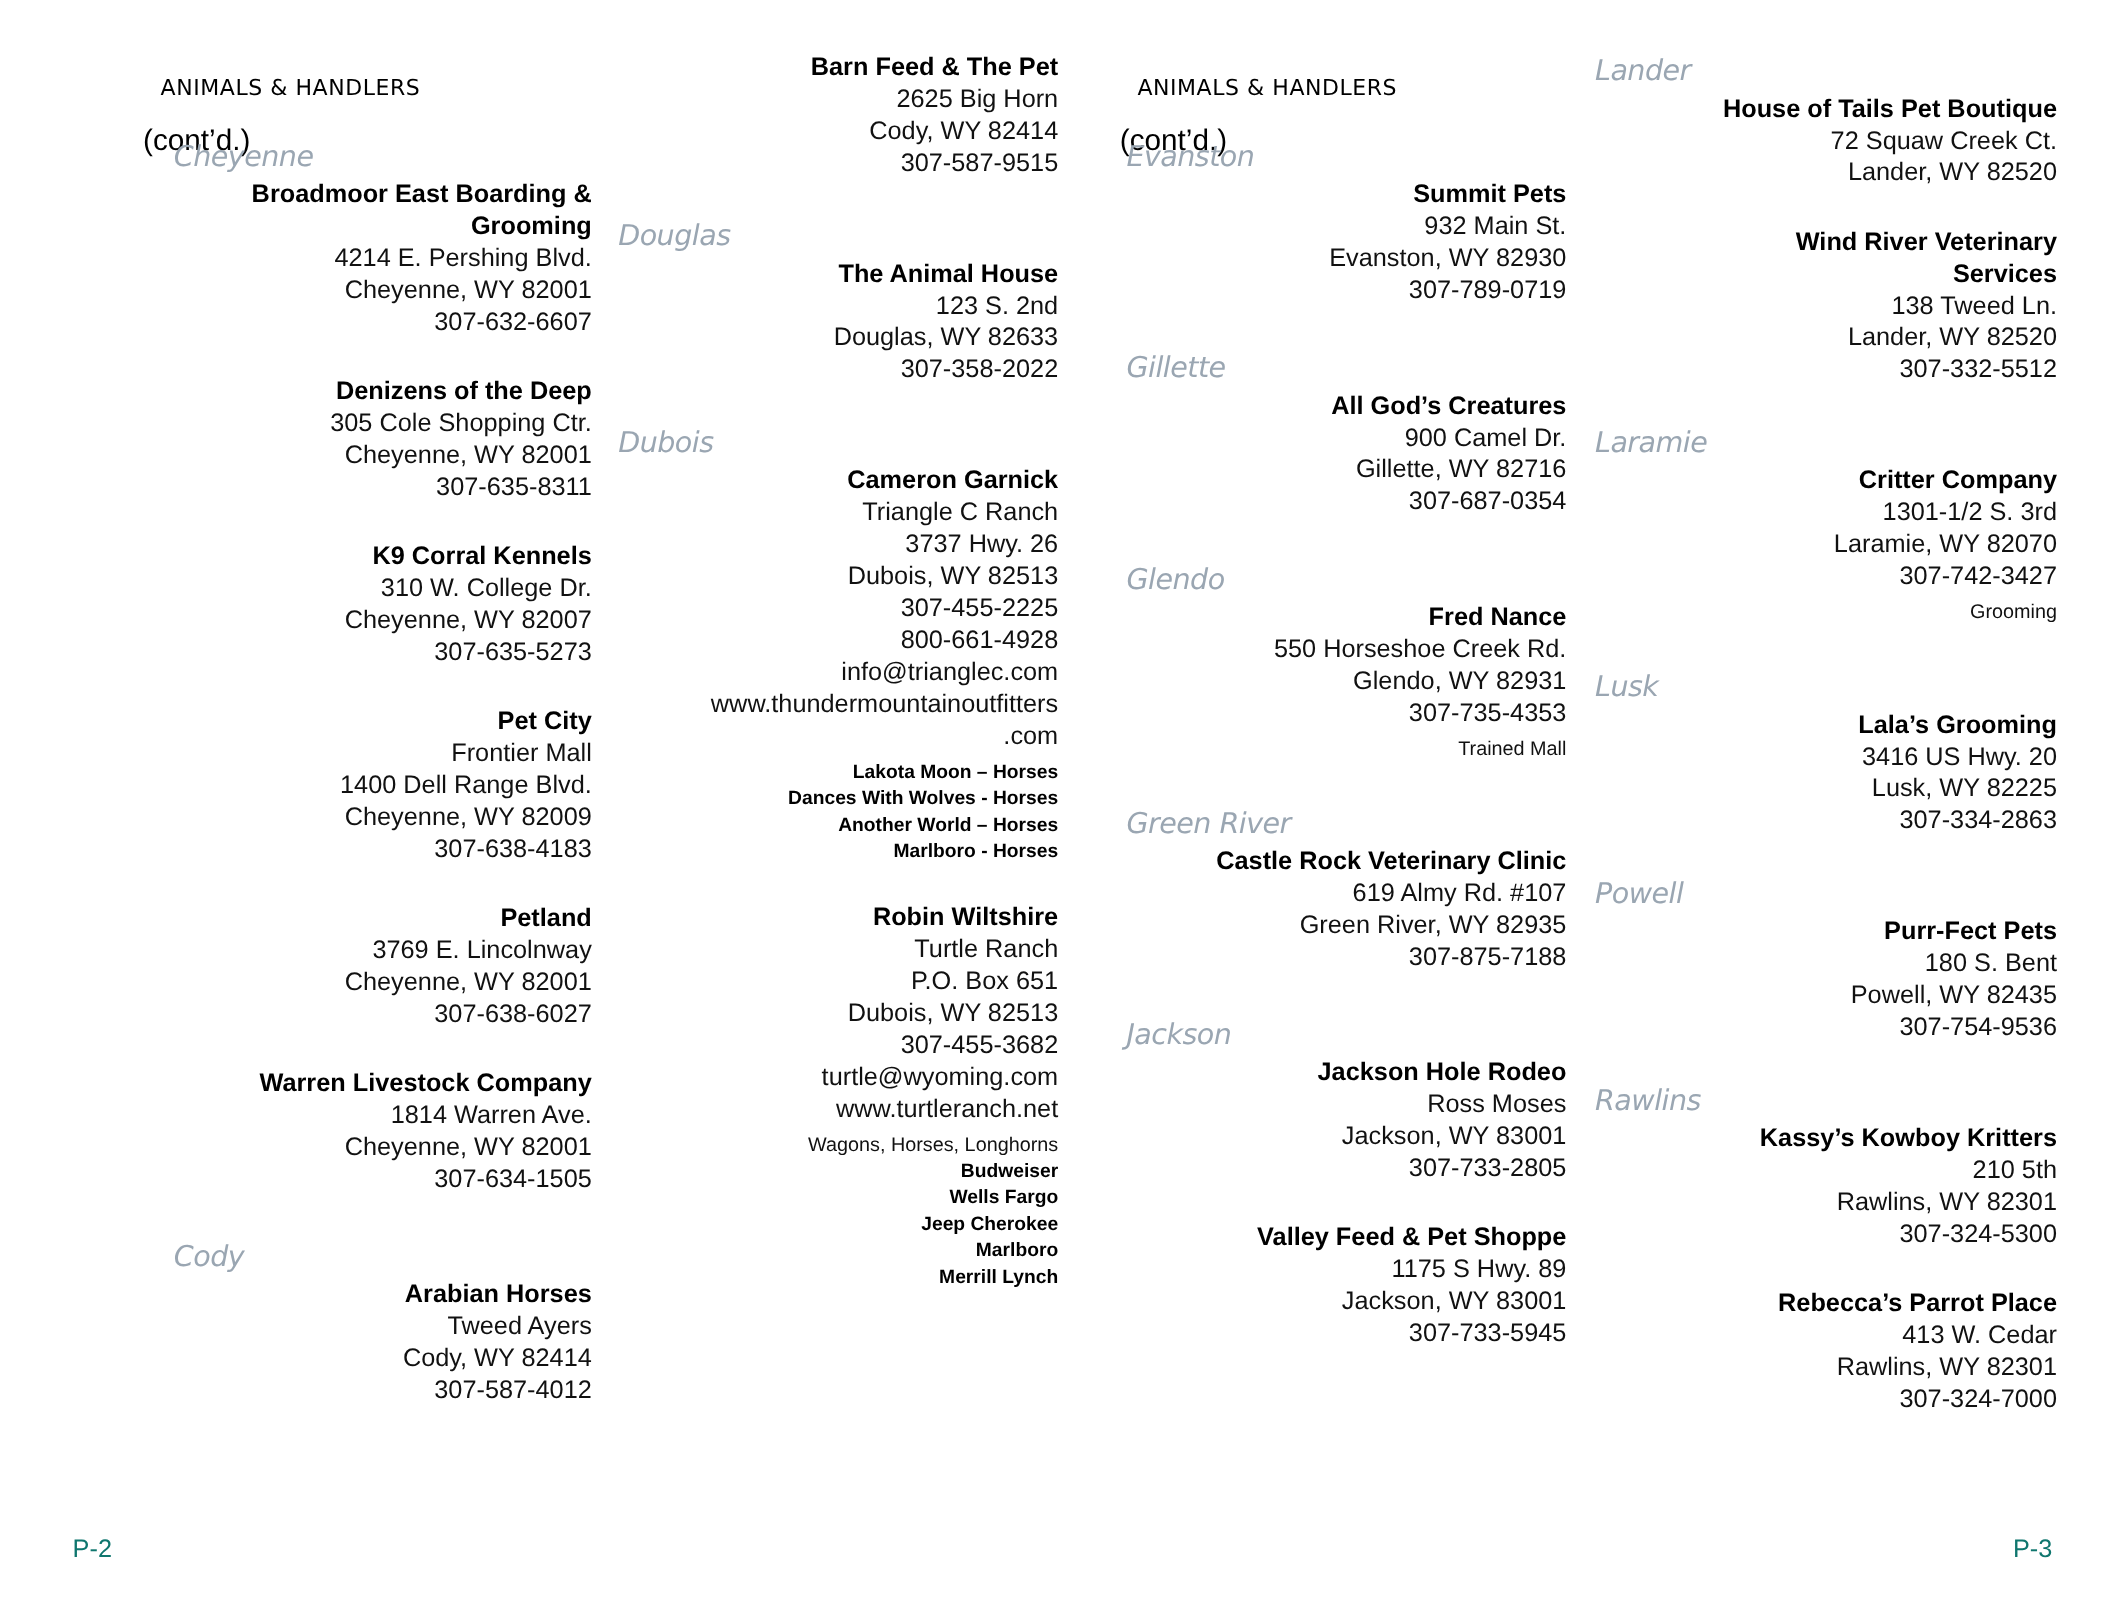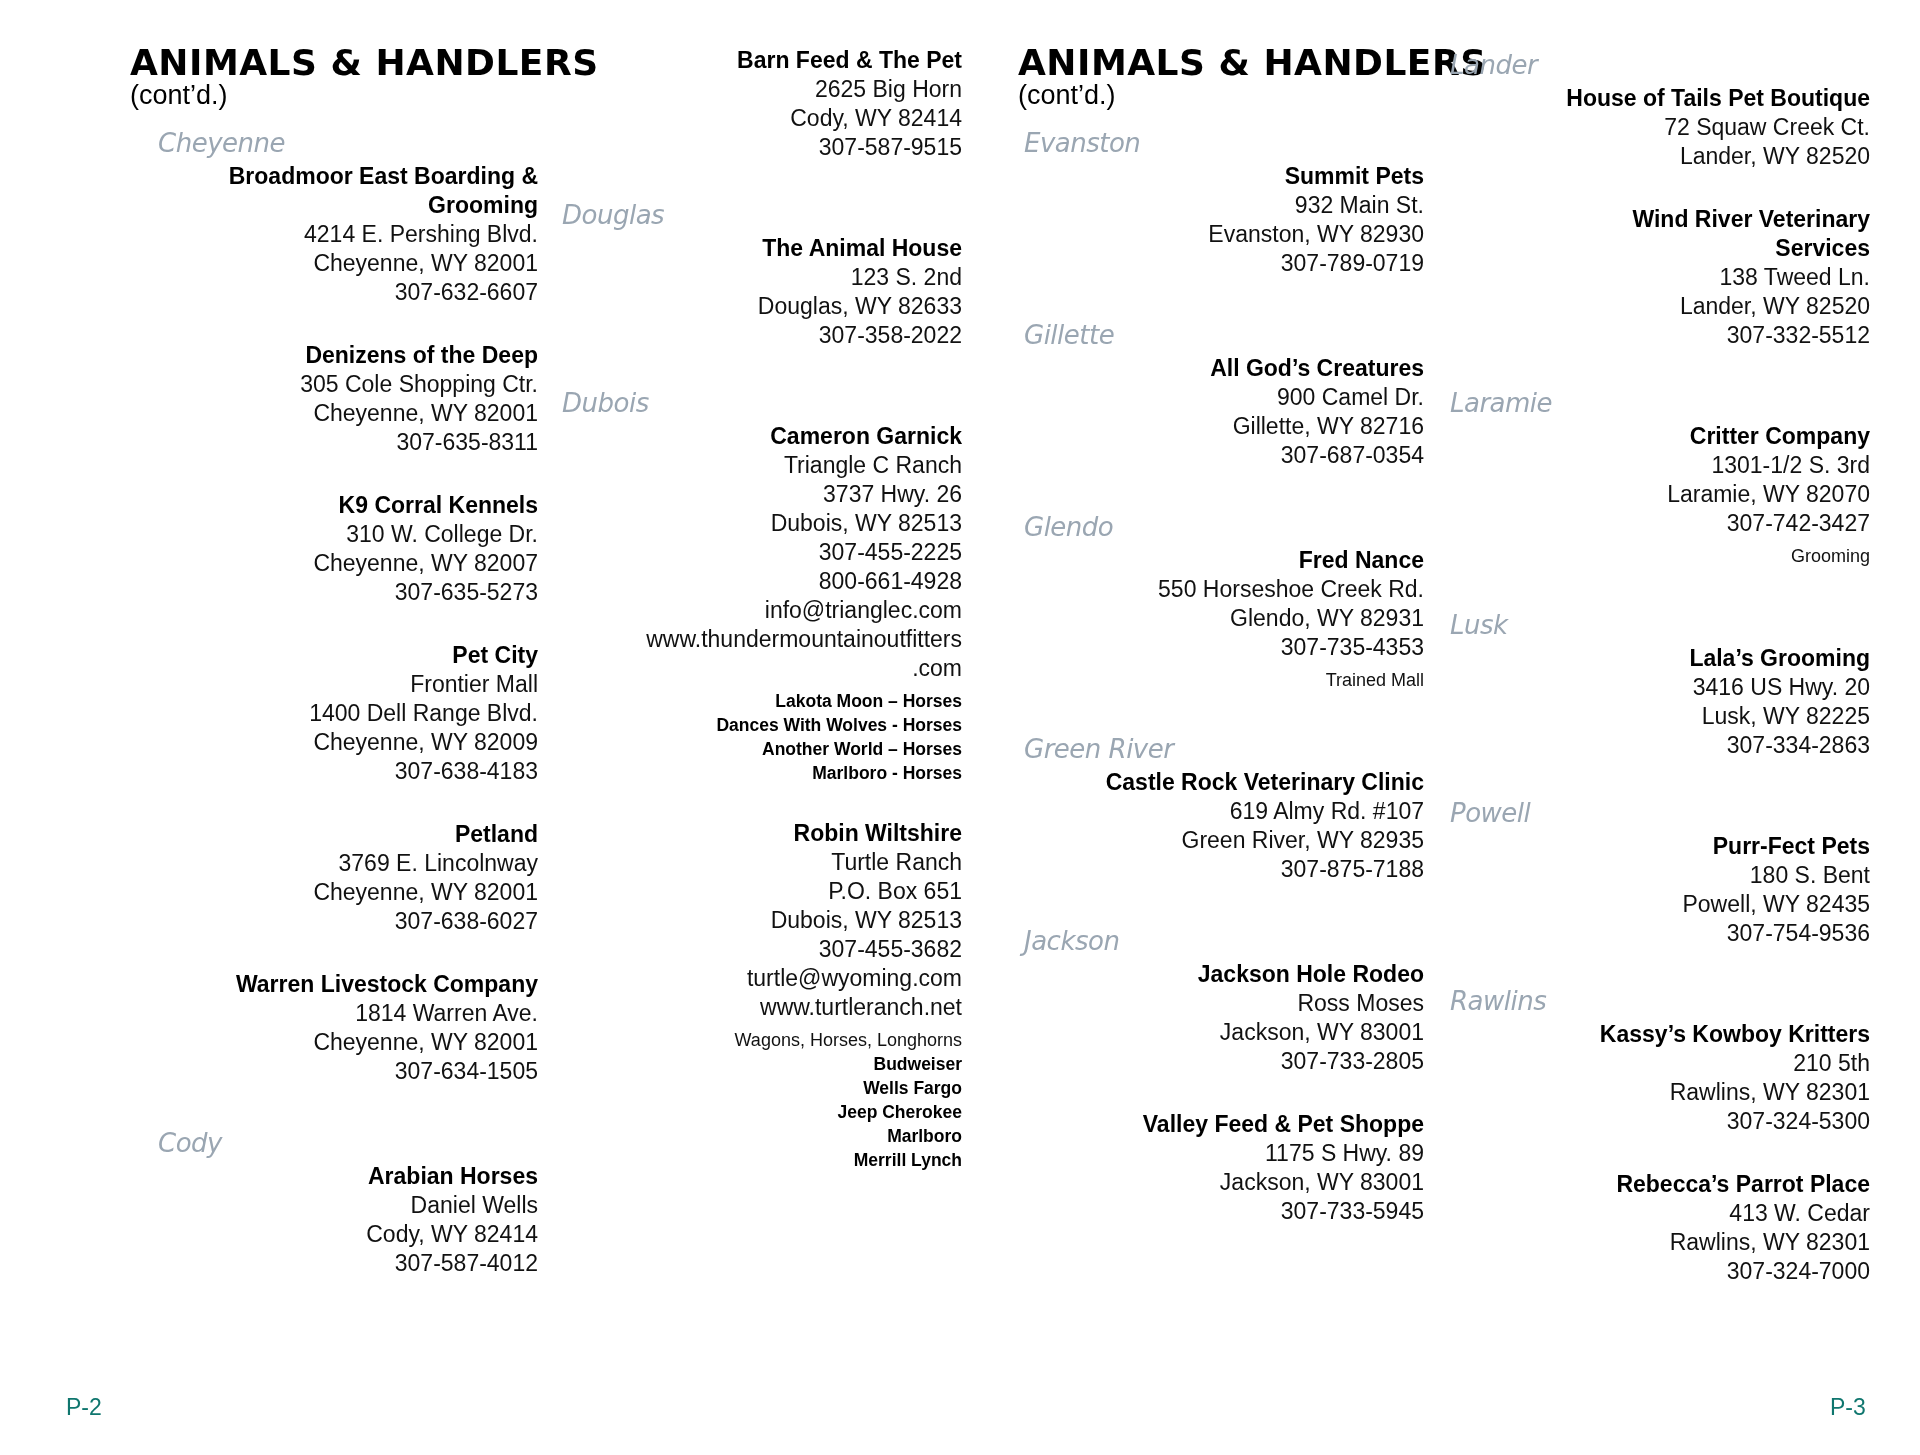--- a/index.html
+++ b/index.html
@@ -1,20 +1,20 @@
 <!DOCTYPE html>
 <html><head>
 <meta charset="utf-8">
 <style>
   html, body { margin: 0; padding: 0; background: #ffffff; }
   body { width: 1920px; height: 1455px; position: relative; overflow: hidden;
          font-family: "Liberation Sans", sans-serif; color: #111; }
   .col { position: absolute; top: 0; }
-  .heading { font-family: "DejaVu Sans", sans-serif; font-weight: bold; font-size: 36px;
-             letter-spacing: 0.5px; line-height: 34px; margin: 0; color: #000; }
+  .heading { font-family: "DejaVu Sans", sans-serif; font-weight: normal; font-size: 20px;
+             letter-spacing: 0.5px; line-height: 34px; margin: 16px; color: #000; }
   .contd { font-size: 27px; line-height: 30px; margin: 0; color: #000; }
   .city { font-family: "DejaVu Sans", sans-serif; font-size: 26px; font-style: italic; font-weight: 300;
           color: #9aa6b2; line-height: 38px; letter-spacing: -0.5px; margin: 0; }
   .entry { margin: 0; text-align: right; }
   .name { font-weight: bold; font-size: 23px; line-height: 29px; color: #000; }
   .line { font-size: 23px; line-height: 29px; color: #111; }
   .note { font-size: 18px; line-height: 24px; color: #111; margin-top: 6px; }
   .sponsor { font-weight: bold; font-size: 17.5px; line-height: 24px; color: #000; }
   .gap { height: 34px; }
   .gap-city { height: 38px; }
@@ -70,21 +70,21 @@
   <div class="entry">
     <div class="name">Warren Livestock Company</div>
     <div class="line">1814 Warren Ave.</div>
     <div class="line">Cheyenne, WY  82001</div>
     <div class="line">307-634-1505</div>
   </div>
   <div class="gap-city"></div>
   <p class="city">Cody</p>
   <div class="entry">
     <div class="name">Arabian Horses</div>
-    <div class="line">Daniel Wells</div>
+    <div class="line">Tweed Ayers</div>
     <div class="line">Cody, WY  82414</div>
     <div class="line">307-587-4012</div>
   </div>
 </div>
 
 <div class="col" style="left:562px; top:46px; width:400px;">
   <div class="entry">
     <div class="name">Barn Feed &amp; The Pet</div>
     <div class="line">2625 Big Horn</div>
     <div class="line">Cody, WY  82414</div>

